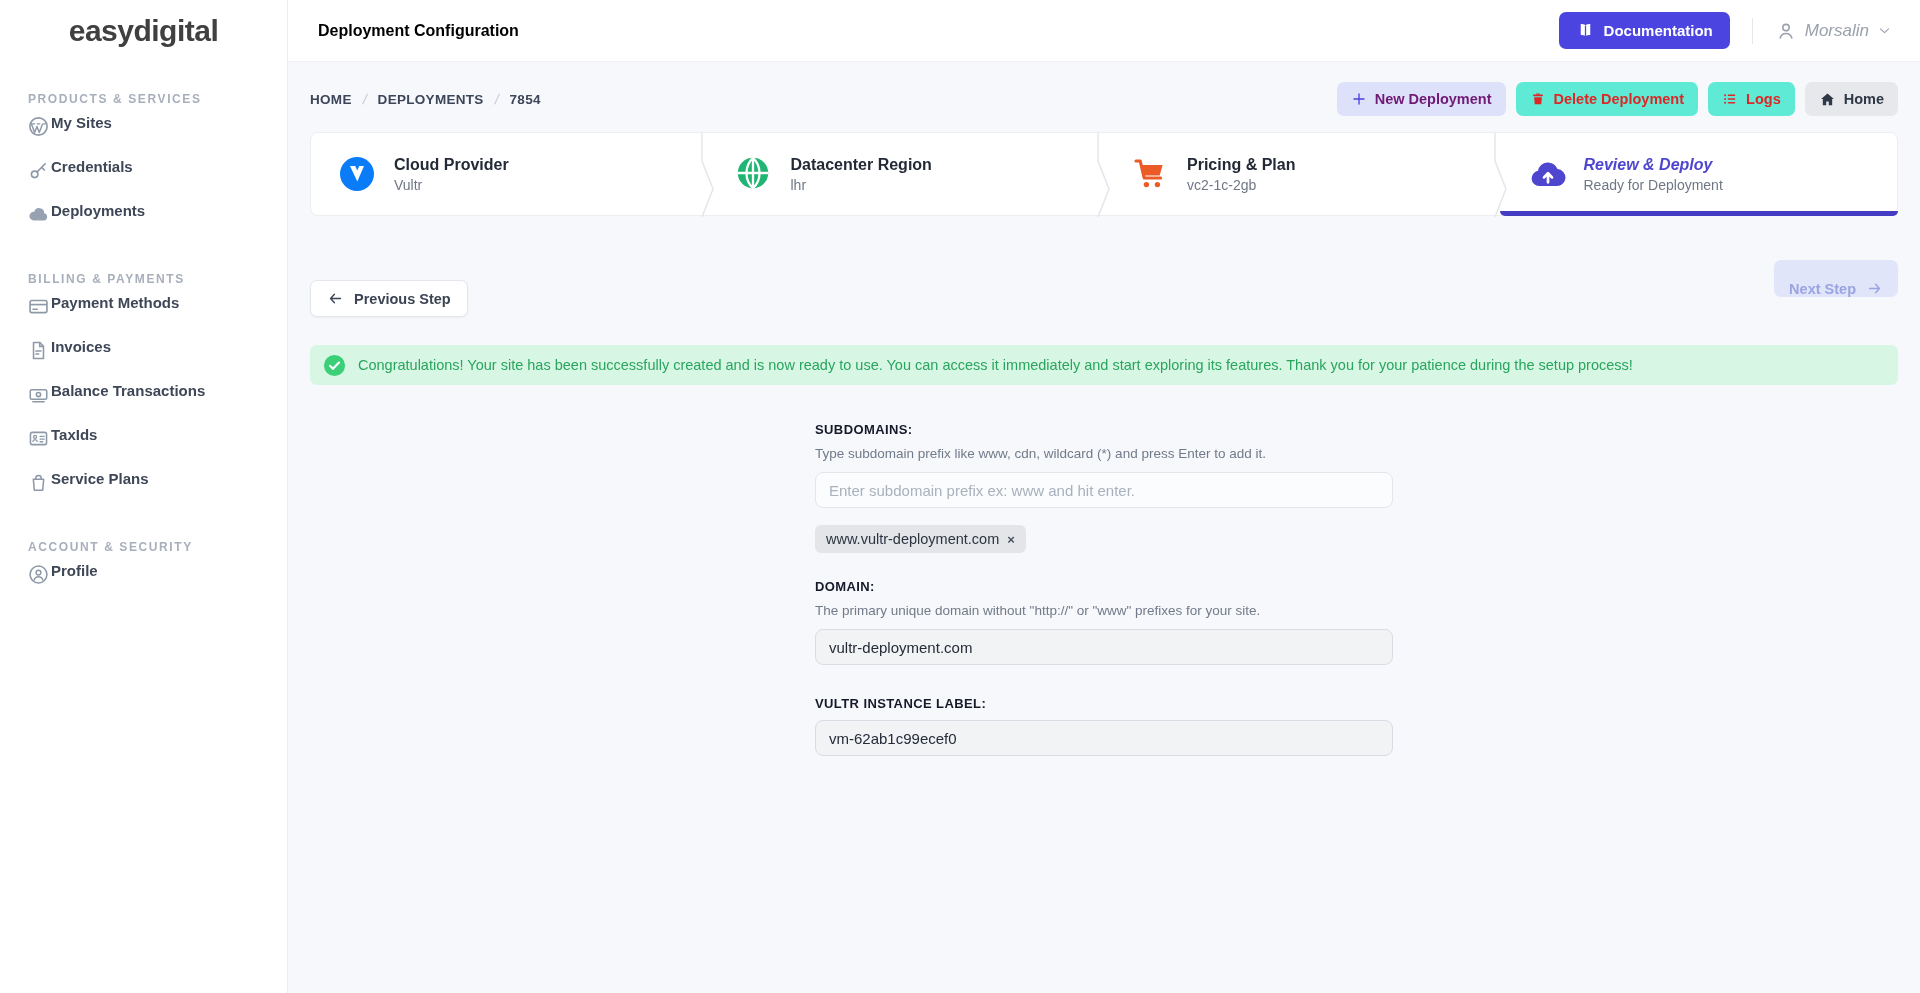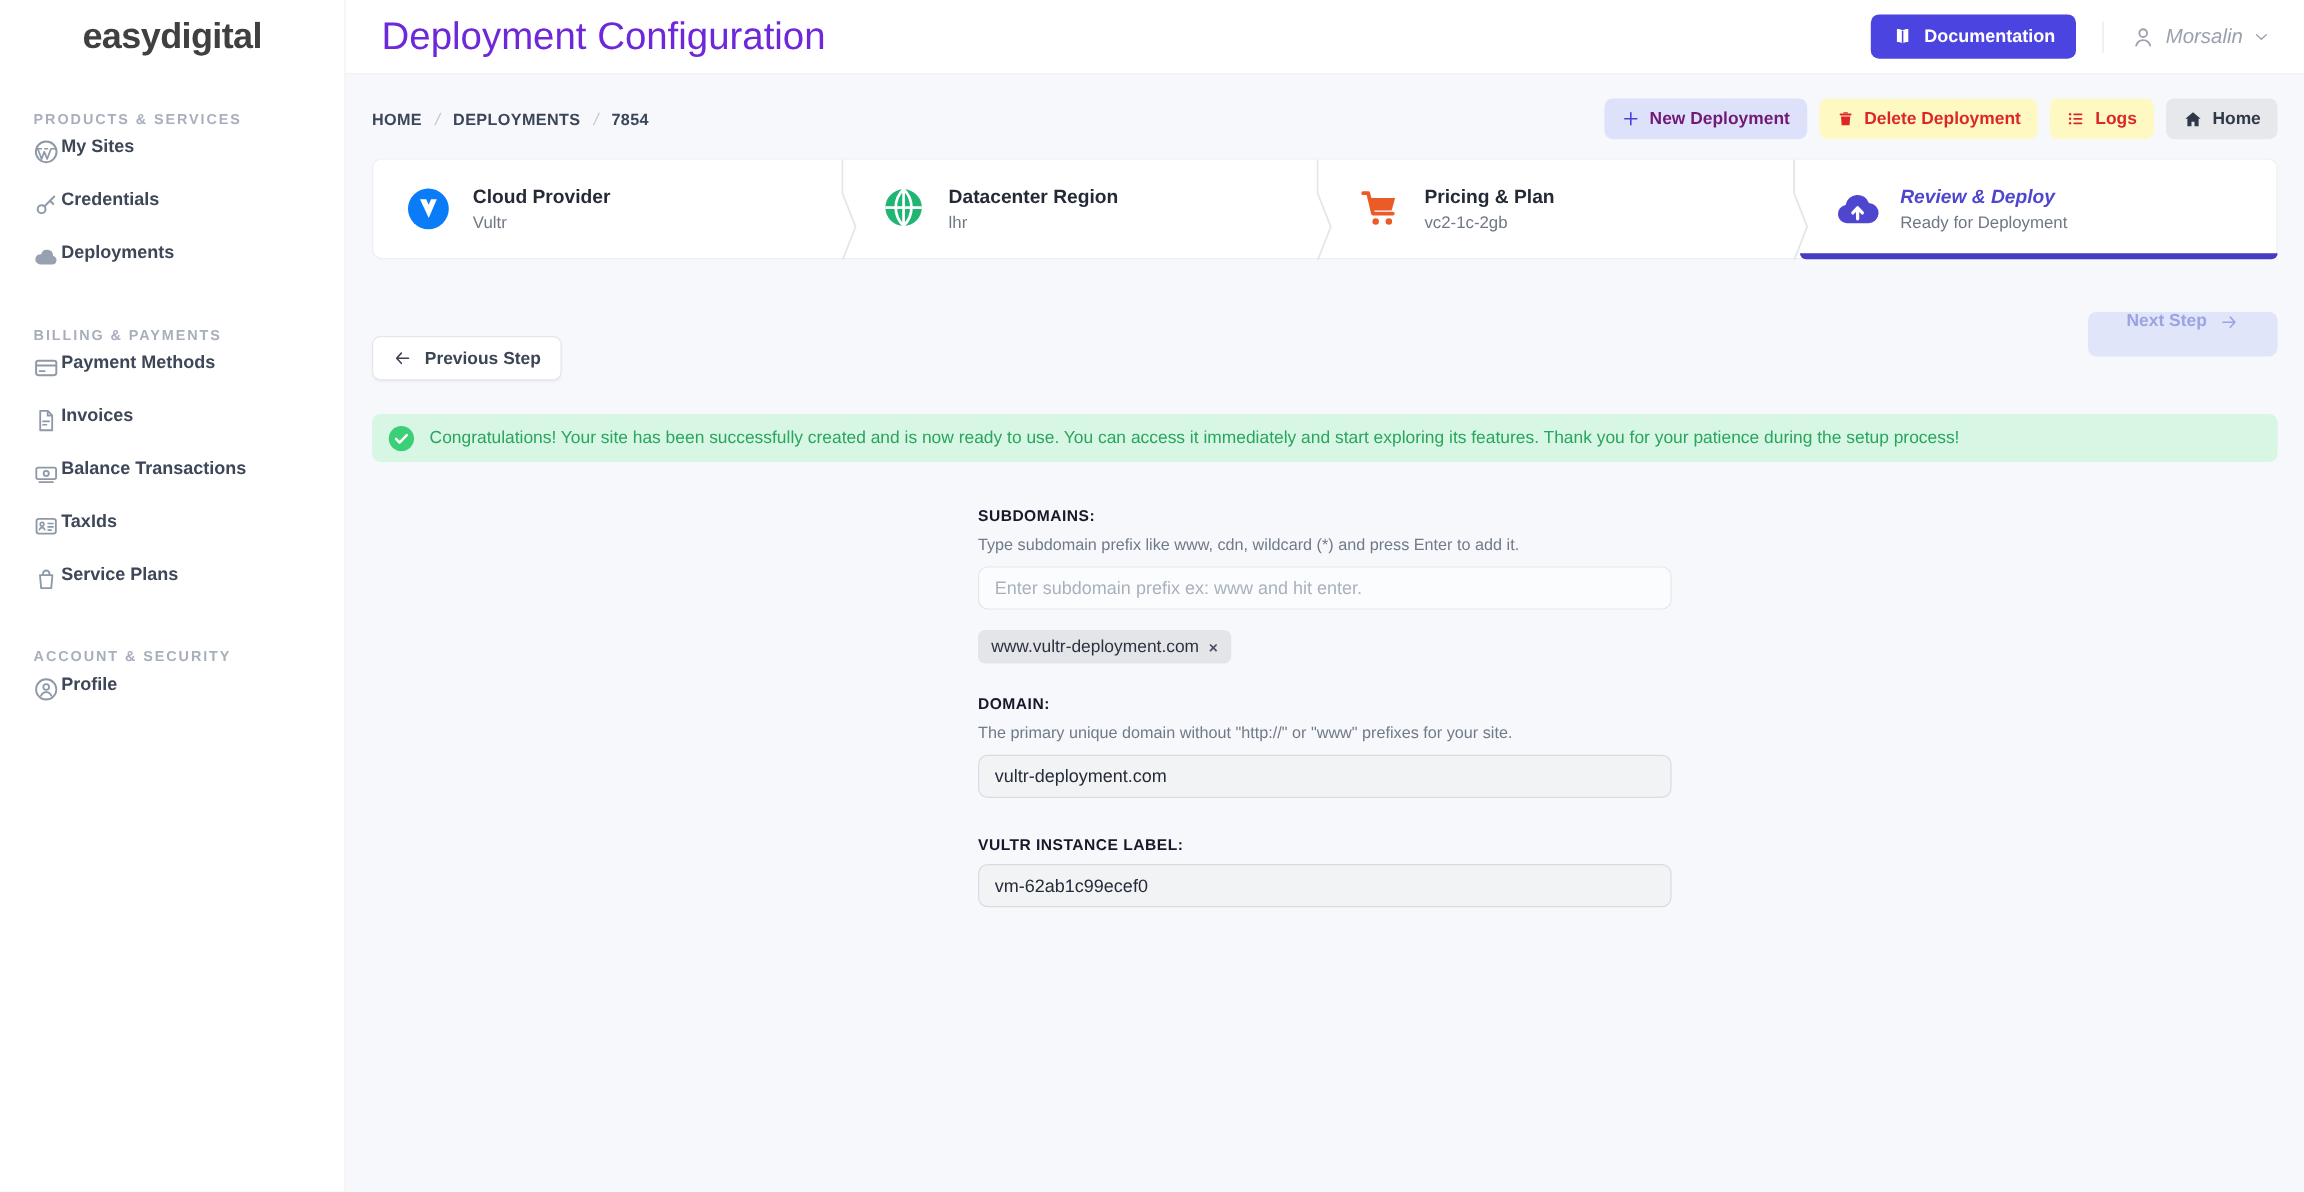--- a/index.html
+++ b/index.html
@@ -12,53 +12,53 @@
   .logo { font-size:30px; font-weight:700; color:#404040; letter-spacing:-0.5px; }
   .side-body { padding:4px 26px 0 26px; }
   .side-section-label { font-size:12px; font-weight:600; color:#a8afbc; letter-spacing:1.6px; margin:26px 0 8px 2px; }
   .side-item { display:flex; align-items:flex-start; gap:1px; height:44px; cursor:pointer; }
   .side-item-label { font-size:15px; font-weight:600; color:#3e4757; }
   .side-icon { width:24px; height:24px; flex:none; display:flex; align-items:center; justify-content:center; }
 
   
   .main { flex:1; display:flex; flex-direction:column; height:993px; }
   .topbar { height:62px; flex:none; background:#fff; border-bottom:1px solid #eef0f4; display:flex; align-items:center; justify-content:space-between; padding:0 28px 0 30px; }
-  .page-title { font-size:32px; font-weight:400; color:#6d28d9; }
+  .page-title { font-size:16px; font-weight:700; color:#000000; }
   .topbar-right { display:flex; align-items:center; }
   .doc-btn { background:#4b44e0; color:#fff; border:none; border-radius:7px; height:37px; padding:0 17px; display:inline-flex; align-items:center; gap:9px; font-size:15px; font-weight:600; cursor:pointer; font-family:inherit; }
   .top-divider { width:1px; height:26px; background:#e5e7eb; margin:0 22px; }
   .user-menu { display:flex; align-items:center; gap:8px; color:#9aa1ad; font-size:17px; cursor:pointer;font-style:italic; }
 
   .content { flex:1; padding:20px 22px 0 22px; }
 
   
   .crumb-row { display:flex; align-items:center; justify-content:space-between; }
   .breadcrumb { display:flex; align-items:center; gap:11px; }
   .crumb { font-size:13.5px; font-weight:700; color:#3c465a; letter-spacing:.3px; cursor:pointer; }
   .crumb-sep { color:#c3c9d4; font-size:14px; transform:skewX(-12deg); }
   .actions { display:flex; align-items:center; gap:10px; }
   .act-btn { height:34px; border:none; border-radius:7px; padding:0 14px; display:inline-flex; align-items:center; gap:8px; font-size:14.5px; font-weight:600; cursor:pointer; font-family:inherit; }
   .btn-indigo-soft { background:#dde2fa; color:#701a75; }
-  .btn-red-soft { background:#fef9c3; color:#dd2727; }
+  .btn-red-soft { background:#5eead4; color:#dd2727; }
   .btn-gray { background:#e6e8ec; color:#2f3846; }
 
   
   .stepper { margin-top:16px; background:#fff; border:1px solid #eceef2; border-radius:8px; display:flex; height:84px; position:relative; }
   .step { flex:1; display:flex; align-items:center; gap:17px; padding:0 26px; position:relative; cursor:pointer; }
   .step-sep { position:absolute; right:-8px; top:0; height:84px; width:22px; z-index:2; pointer-events:none; }
   .step-icon { width:40px; height:40px; flex:none; }
   .step-title { font-size:16px; font-weight:700; color:#232a36; }
   .step-sub { font-size:14px; color:#6f7786; margin-top:3px; }
   .step.active .step-title { color:#4f46cf;font-style:italic; }
   .active-underline { position:absolute; left:-1px; right:-1px; bottom:-1px; height:5px; background:#453cc4; border-radius:0 0 6px 6px; }
 
   
   .wizard-row { margin-top:24px; display:flex; align-items:center; justify-content:space-between; }
   .prev-btn { background:#fff; border:1px solid #e3e6ec; color:#3b4453; height:37px; padding:0 16px; border-radius:7px; font-size:14.5px; font-weight:600; display:inline-flex; align-items:center; gap:10px; cursor:pointer; font-family:inherit; box-shadow:0 1px 2px rgba(20,25,40,.05);margin-top:40px; }
-  .next-btn { background:#e1e5fa; border:none; color:#9aa4e2; height:37px; padding:0 32px; border-radius:7px; font-size:14.5px; font-weight:600; display:inline-flex; align-items:flex-start; gap:10px; cursor:not-allowed; font-family:inherit; }
+  .next-btn { background:#e1e5fa; border:none; color:#9aa4e2; height:37px; padding:0 15px; border-radius:7px; font-size:14.5px; font-weight:600; display:inline-flex; align-items:flex-end; gap:10px; cursor:not-allowed; font-family:inherit; }
 
   
   .banner { margin-top:28px; background:#d8f6e4; border-radius:7px; min-height:40px; display:flex; align-items:center; gap:12px; padding:8px 13px; color:#28a55e; font-size:14.5px; font-weight:500; }
   .banner-icon { width:23px; height:23px; flex:none; }
 
   
   .form-wrap { width:578px; margin:37px auto 0 auto; }
   .field { margin-bottom:26px; }
   .f-label { font-size:13px; font-weight:700; color:#15192a; letter-spacing:.4px; margin-bottom:9px; }
   .f-helper { font-size:13.5px; color:#717a89; margin-bottom:11px; }

